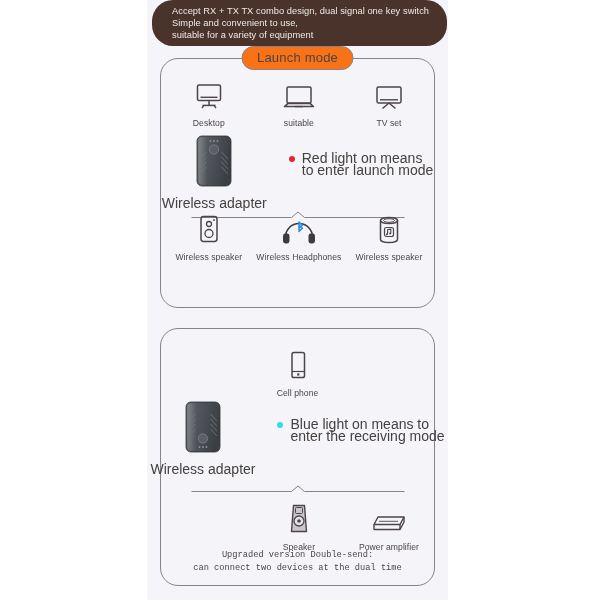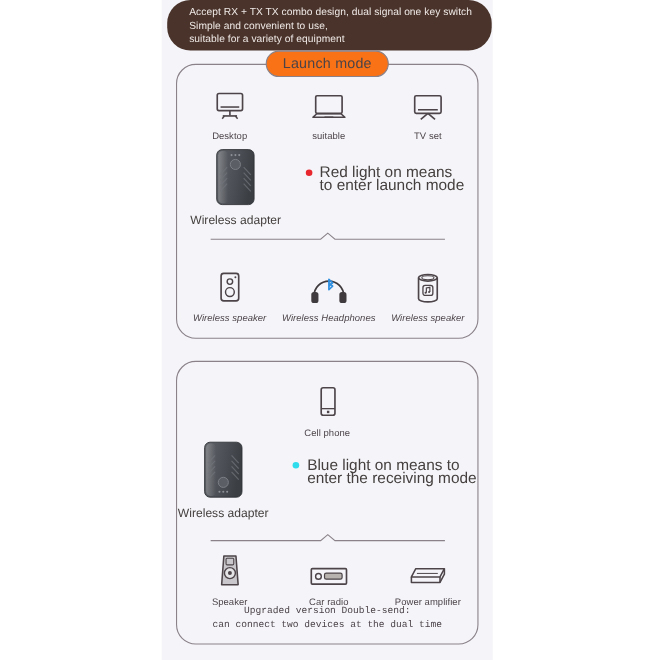--- a/index.html
+++ b/index.html
@@ -121,21 +121,21 @@
     display: flex;
     align-items: center;
   }
   .adapter-col {
     display: flex;
     flex-direction: column;
     align-items: center;
   }
   .adapter-caption {
     margin-top: 8px;
-    font-size: 11px;
+    font-size: 14px;
     color: #45403f;
     white-space: nowrap;
   }
   .note {
     display: flex;
     align-items: flex-start;
     margin-left: 22px;
     margin-bottom: 18px;
   }
   .note-dot {
@@ -280,21 +280,21 @@
         </div>
       </div>
     </div>
 
     <div class="divider" style="top:152px;">
       <svg width="213" height="8" viewBox="0 0 213 8">
         <path d="M0 6.5 L100 6.5 L106.5 1 L113 6.5 L213 6.5" fill="none" stroke="#8a8189" stroke-width="1"></path>
       </svg>
     </div>
 
-    <div class="icon-row" style="top:184px;font-style:italic;">
+    <div class="icon-row" style="top:152px;">
 
       <div class="icon-cell">
         <div class="icon-art">
           <svg width="22" height="30" viewBox="0 0 22 30">
             <rect x="3" y="1.5" width="16" height="25" rx="2.4" fill="none" stroke="#4c4449" stroke-width="1.5"></rect>
             <circle cx="11" cy="9" r="2.5" fill="none" stroke="#4c4449" stroke-width="1.3"></circle>
             <circle cx="11" cy="18.5" r="4" fill="none" stroke="#4c4449" stroke-width="1.3"></circle>
             <circle cx="16" cy="5" r="0.9" fill="#4c4449"></circle>
           </svg>
         </div>
@@ -412,30 +412,20 @@
           <svg width="24" height="32" viewBox="0 0 24 32">
             <path d="M6.5 2.5 L17.5 2.5 L19.5 28.5 L4.5 28.5 Z" fill="#c9c7cb" stroke="#4c4449" stroke-width="1.4" stroke-linejoin="round"></path>
             <rect x="8.5" y="4.5" width="7" height="6" rx="1" fill="none" stroke="#4c4449" stroke-width="1"></rect>
             <circle cx="12" cy="18" r="5" fill="#e4e3e6" stroke="#4c4449" stroke-width="1.3"></circle>
             <circle cx="12" cy="18" r="1.8" fill="#4c4449"></circle>
           </svg>
         </div>
         <div class="icon-caption">Speaker</div>
       </div>
 
-      <div class="icon-cell">
-        <div class="icon-art">
-          <svg width="36" height="22" viewBox="0 0 36 22">
-            <rect x="2" y="4" width="32" height="14" rx="1" fill="none" stroke="#4c4449" stroke-width="1.5"></rect>
-            <circle cx="8.5" cy="11" r="2.6" fill="none" stroke="#4c4449" stroke-width="1.3"></circle>
-            <rect x="14" y="8" width="16" height="5.5" rx="1.6" fill="#b8b3ae" stroke="#4c4449" stroke-width="1.1"></rect>
-          </svg>
-        </div>
-        <div class="icon-caption">Car radio</div>
-      </div>
 
       <div class="icon-cell">
         <div class="icon-art">
           <svg width="40" height="22" viewBox="0 0 40 22">
             <path d="M9 4 L35 4 L31 11.5 L5 11.5 Z" fill="none" stroke="#4c4449" stroke-width="1.4" stroke-linejoin="round"></path>
             <path d="M5 11.5 L5 16.5 L31 16.5 L31 11.5" fill="none" stroke="#4c4449" stroke-width="1.4" stroke-linejoin="round"></path>
             <path d="M35 4 L35 9 L31 16.5" fill="none" stroke="#4c4449" stroke-width="1.4" stroke-linejoin="round"></path>
             <line x1="10" y1="8.3" x2="29" y2="8.3" stroke="#4c4449" stroke-width="0.9"></line>
           </svg>
         </div>

